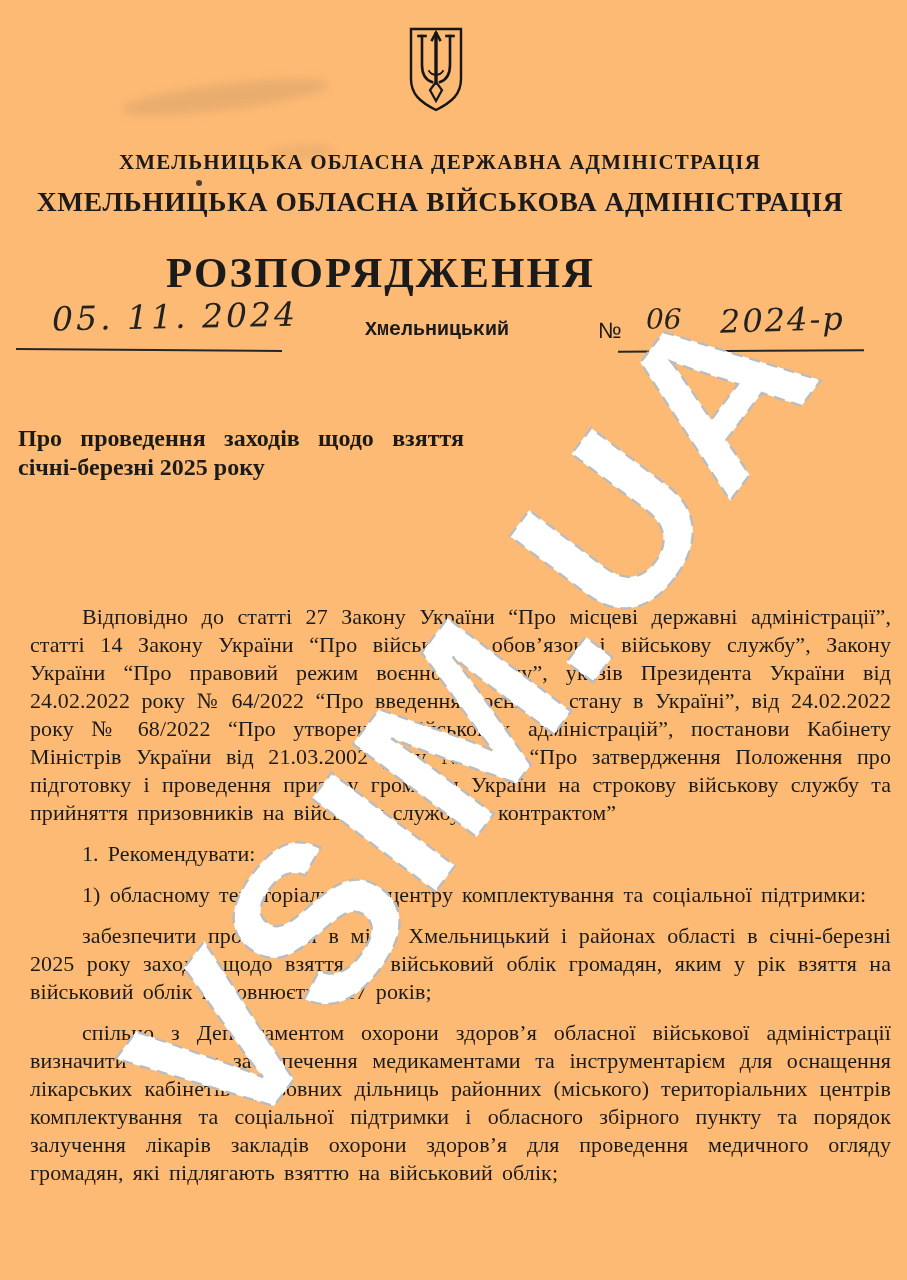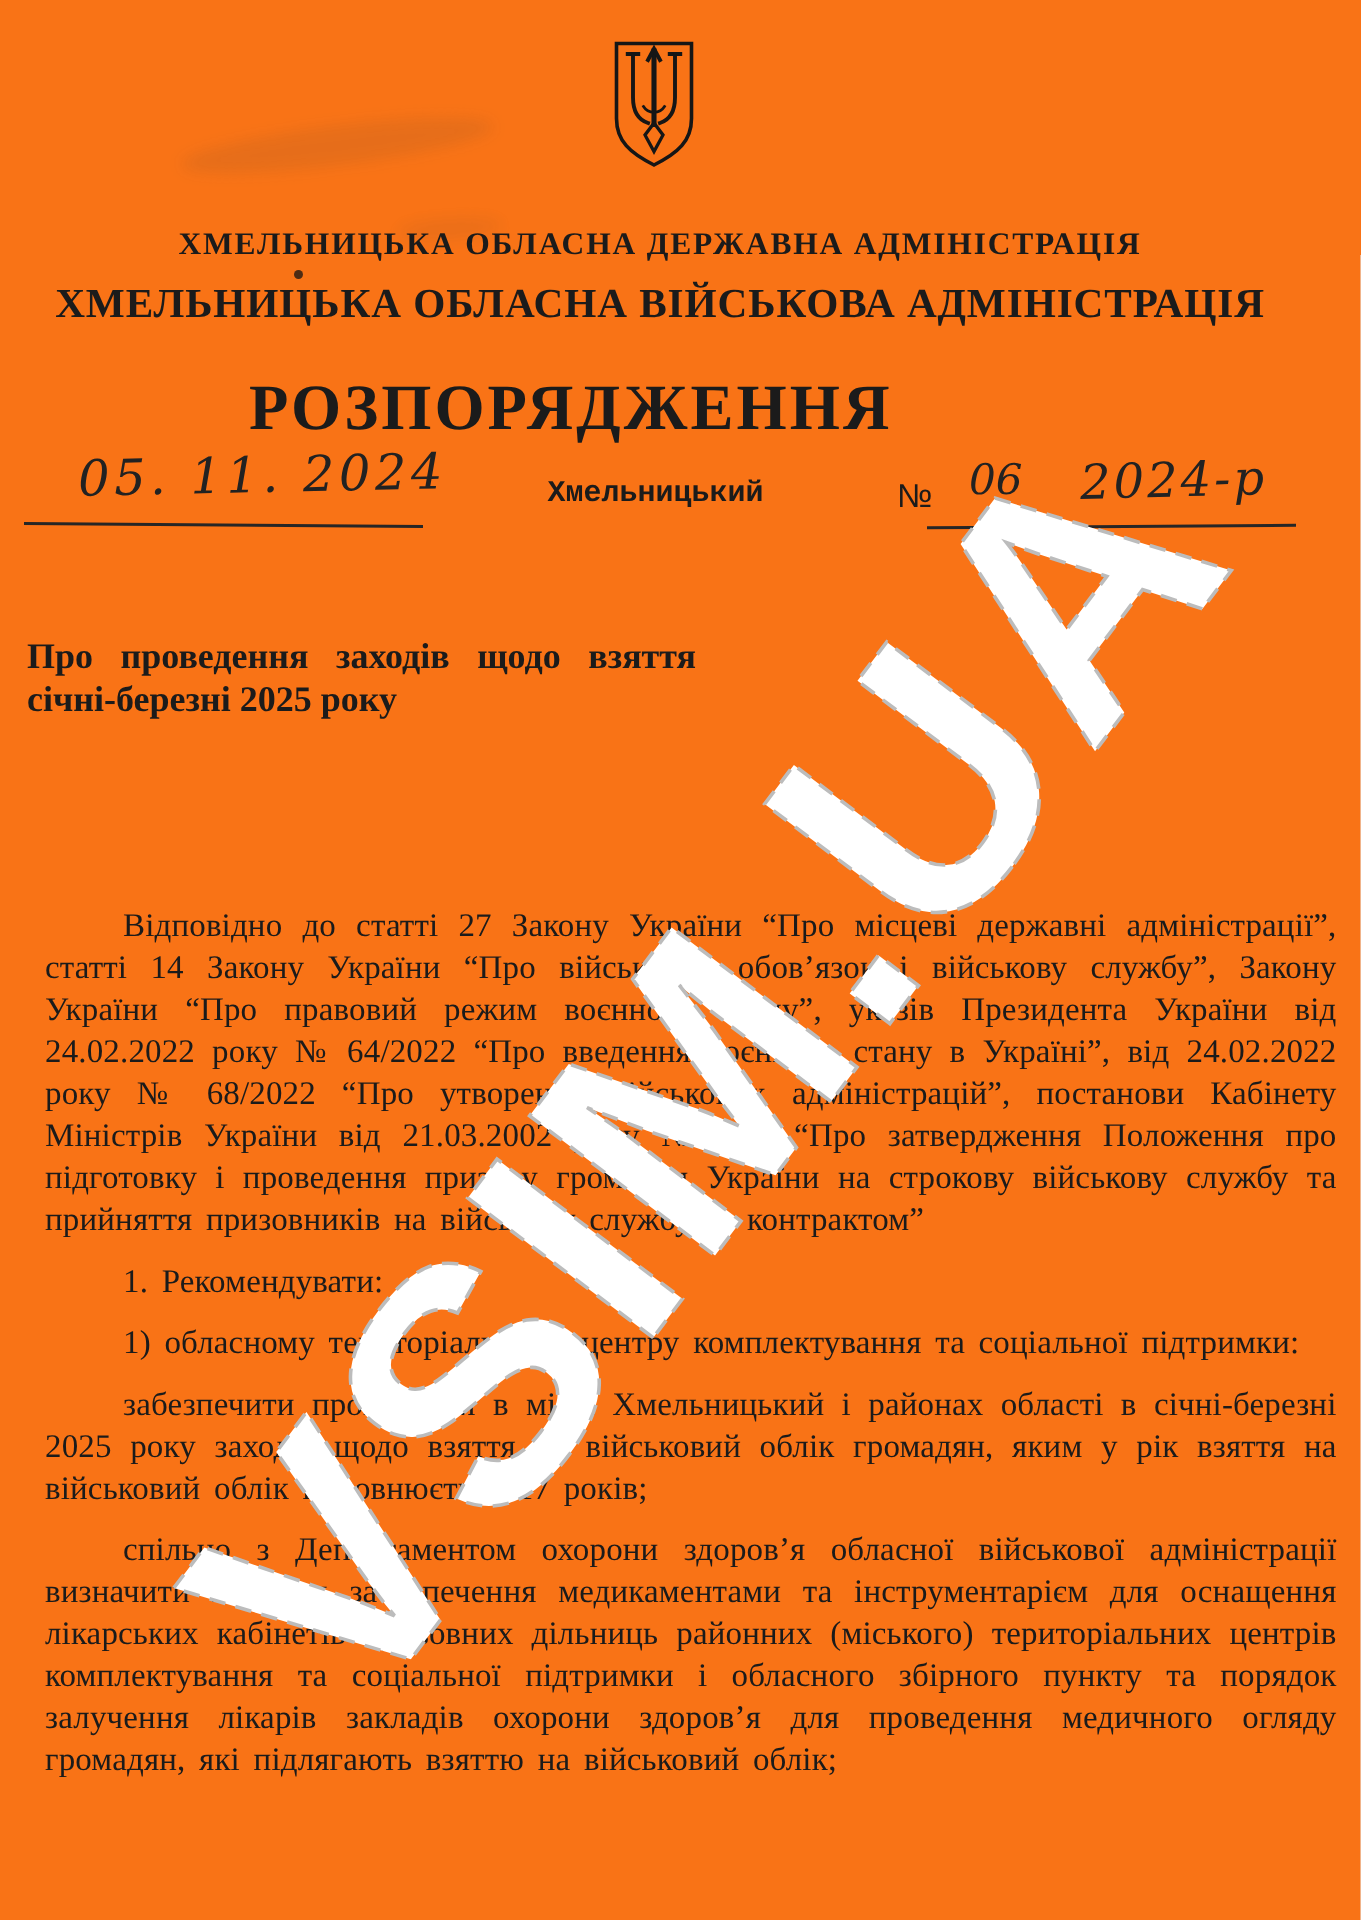--- a/index.html
+++ b/index.html
@@ -1,20 +1,20 @@
 <!DOCTYPE html>
 <html><head>
 <meta charset="utf-8">
 <style>
   html, body { margin: 0; padding: 0; background: #e8e8e8; }
   .page {
     position: relative;
     width: 907px; height: 1280px;
     margin: 0 auto;
-    background: #f97316;
+    background: #fdba74;
     overflow: hidden;
     font-family: "Liberation Serif", serif;
     color: #1b1b1b;
   }
 
   
   .smudge { position: absolute; background: rgba(60,60,60,.10); filter: blur(5px); border-radius: 50%; }
   .smudge.s1 { left: 120px; top: 84px;  width: 210px; height: 26px; transform: rotate(-7deg); }
   .smudge.s2 { left: 265px; top: 146px; width: 70px;  height: 13px; transform: rotate(-4deg); opacity:.8; }
   .scan-dot { position: absolute; left: 196px; top: 180px; width: 6px; height: 6px; background: rgba(20,20,20,.75); border-radius: 50%; }

